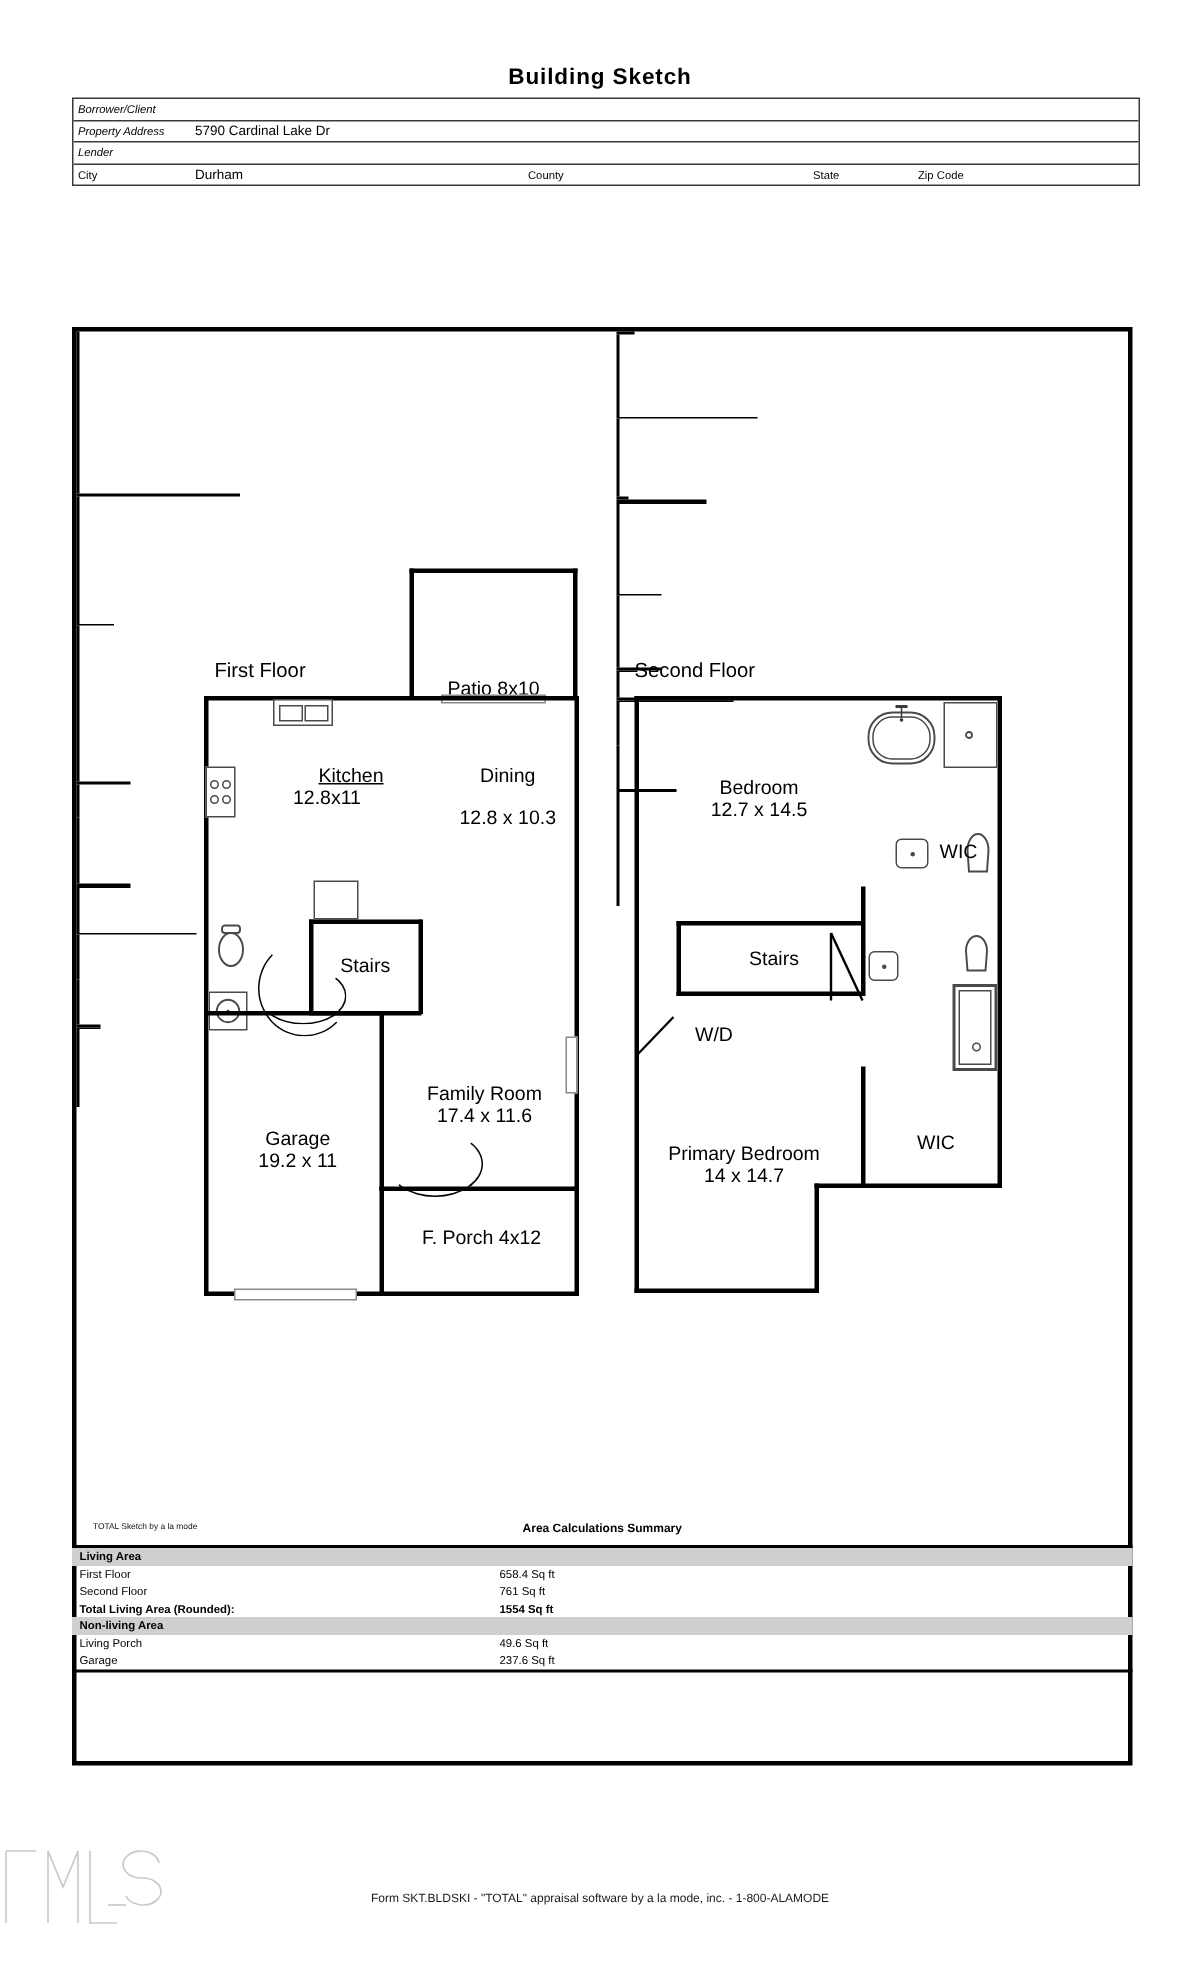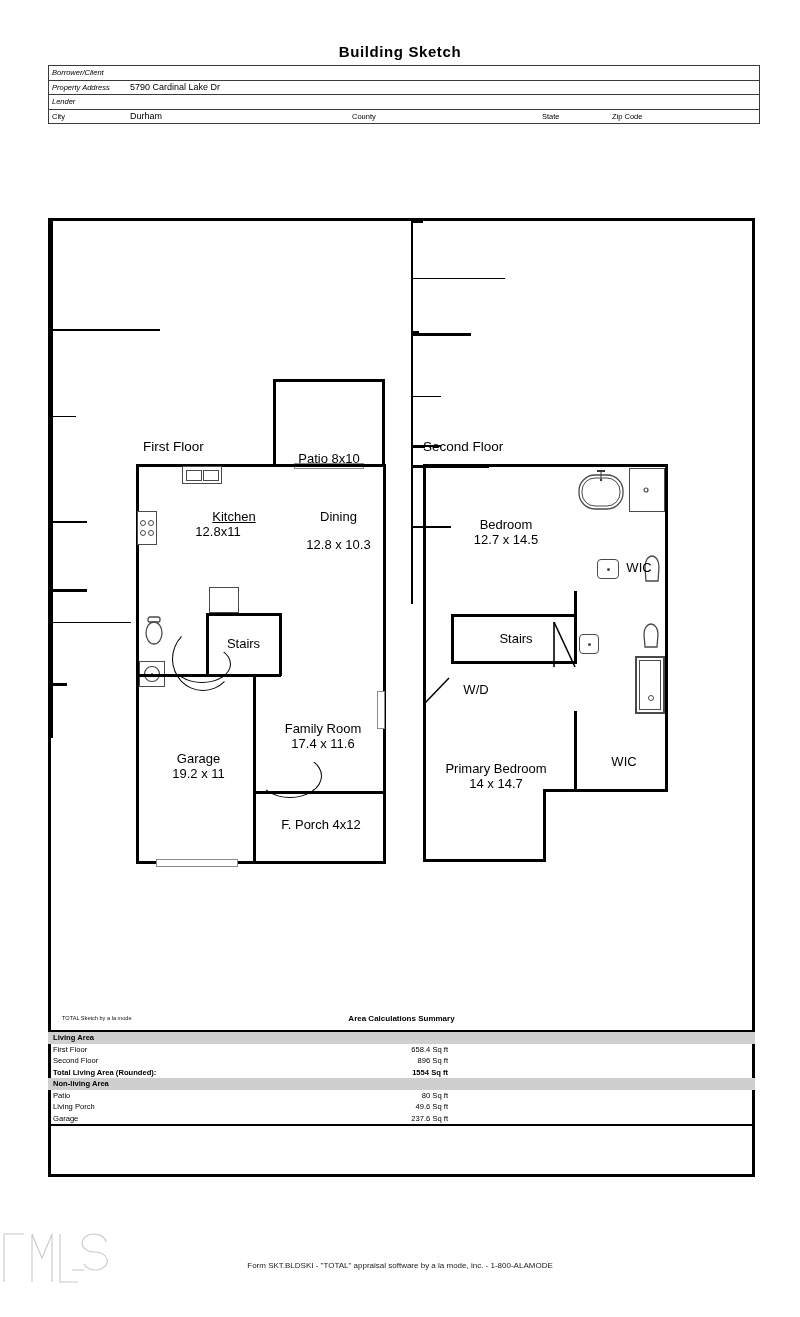--- a/index.html
+++ b/index.html
@@ -167,21 +167,21 @@
   }
   #calc-table .cname {
     font-size: 7.6px;
     padding-left: 5px;
     width: 280px;
     white-space: nowrap;
   }
   #calc-table .cval {
     font-size: 7.6px;
     width: 115px;
-    text-align: right;
+    text-align: left;
     white-space: nowrap;
   }
   #calc-table .crow.total .cname,
   #calc-table .crow.total .cval { font-weight: bold; }
 
   
   #tmls-logo {
     position: absolute;
     left: 2px;
     top: 1228px;
@@ -439,33 +439,29 @@
   <div class="crow section">
     <div class="cname">Living Area</div>
     <div class="cval"></div>
   </div>
   <div class="crow">
     <div class="cname">First Floor</div>
     <div class="cval">658.4 Sq ft</div>
   </div>
   <div class="crow">
     <div class="cname">Second Floor</div>
-    <div class="cval">896 Sq ft</div>
+    <div class="cval">761 Sq ft</div>
   </div>
   <div class="crow total">
     <div class="cname">Total Living Area (Rounded):</div>
     <div class="cval">1554 Sq ft</div>
   </div>
   <div class="crow section">
     <div class="cname">Non-living Area</div>
     <div class="cval"></div>
-  </div>
-  <div class="crow">
-    <div class="cname">Patio</div>
-    <div class="cval">80 Sq ft</div>
   </div>
   <div class="crow">
     <div class="cname">Living Porch</div>
     <div class="cval">49.6 Sq ft</div>
   </div>
   <div class="crow">
     <div class="cname">Garage</div>
     <div class="cval">237.6 Sq ft</div>
   </div>
 </div>

